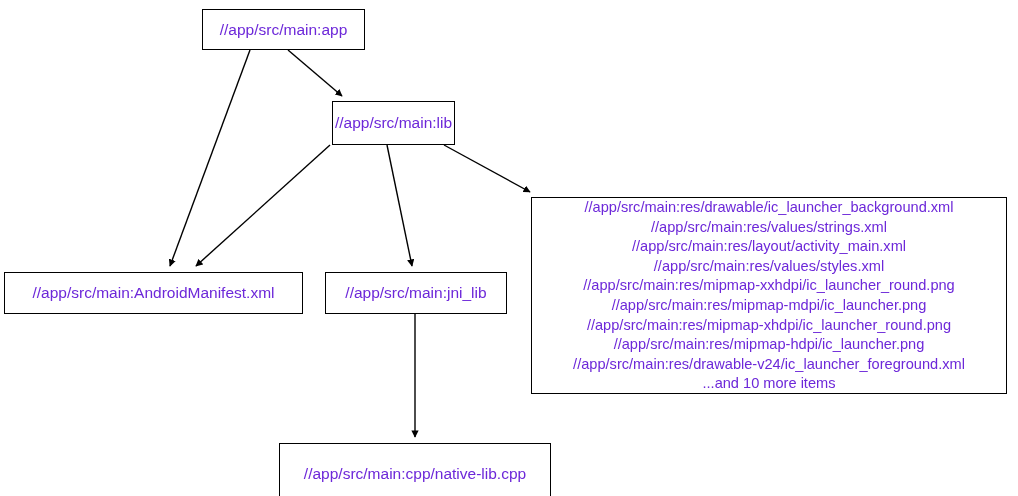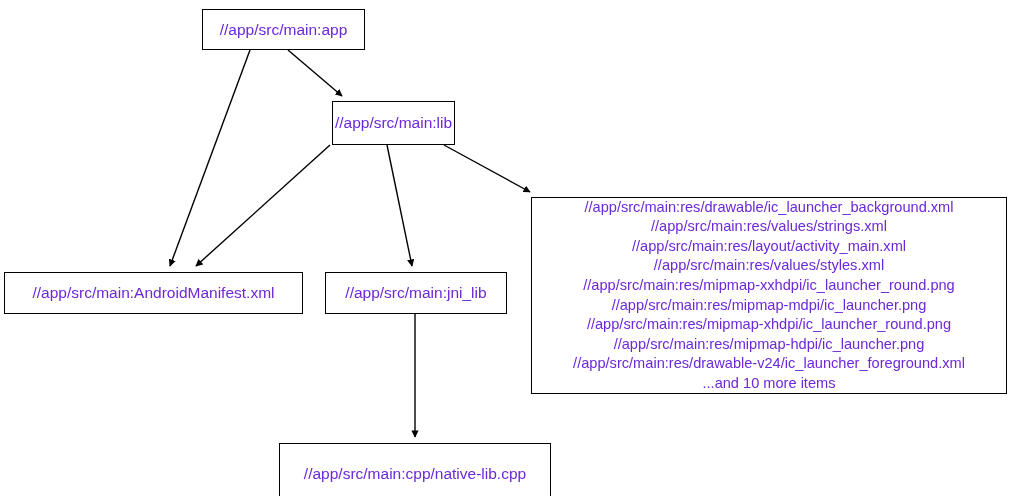--- a/index.html
+++ b/index.html
@@ -39,21 +39,21 @@
     z-index: 2;
   }
   .node-label {
     display: block;
     padding: 0 9px;
   }
   .node-multi {
     font-size: 14.6px;
     line-height: 19.6px;
     white-space: pre;
-    align-items: center;
+    align-items: flex-start;
   }
   .node-multi .node-label {
     padding: 0 6px;
   }
   
   #node-app       { left: 202px; top: 9px;   width: 163px; height: 41px; }
   #node-lib       { left: 289px; top: 101px; width: 123px; height: 44px; margin-left: 43px; }
   #node-manifest  { left: 4px;   top: 272px; width: 299px; height: 42px; }
   #node-jni       { left: 325px; top: 272px; width: 182px; height: 42px; }
   #node-res       { left: 531px; top: 197px; width: 476px; height: 197px; }

